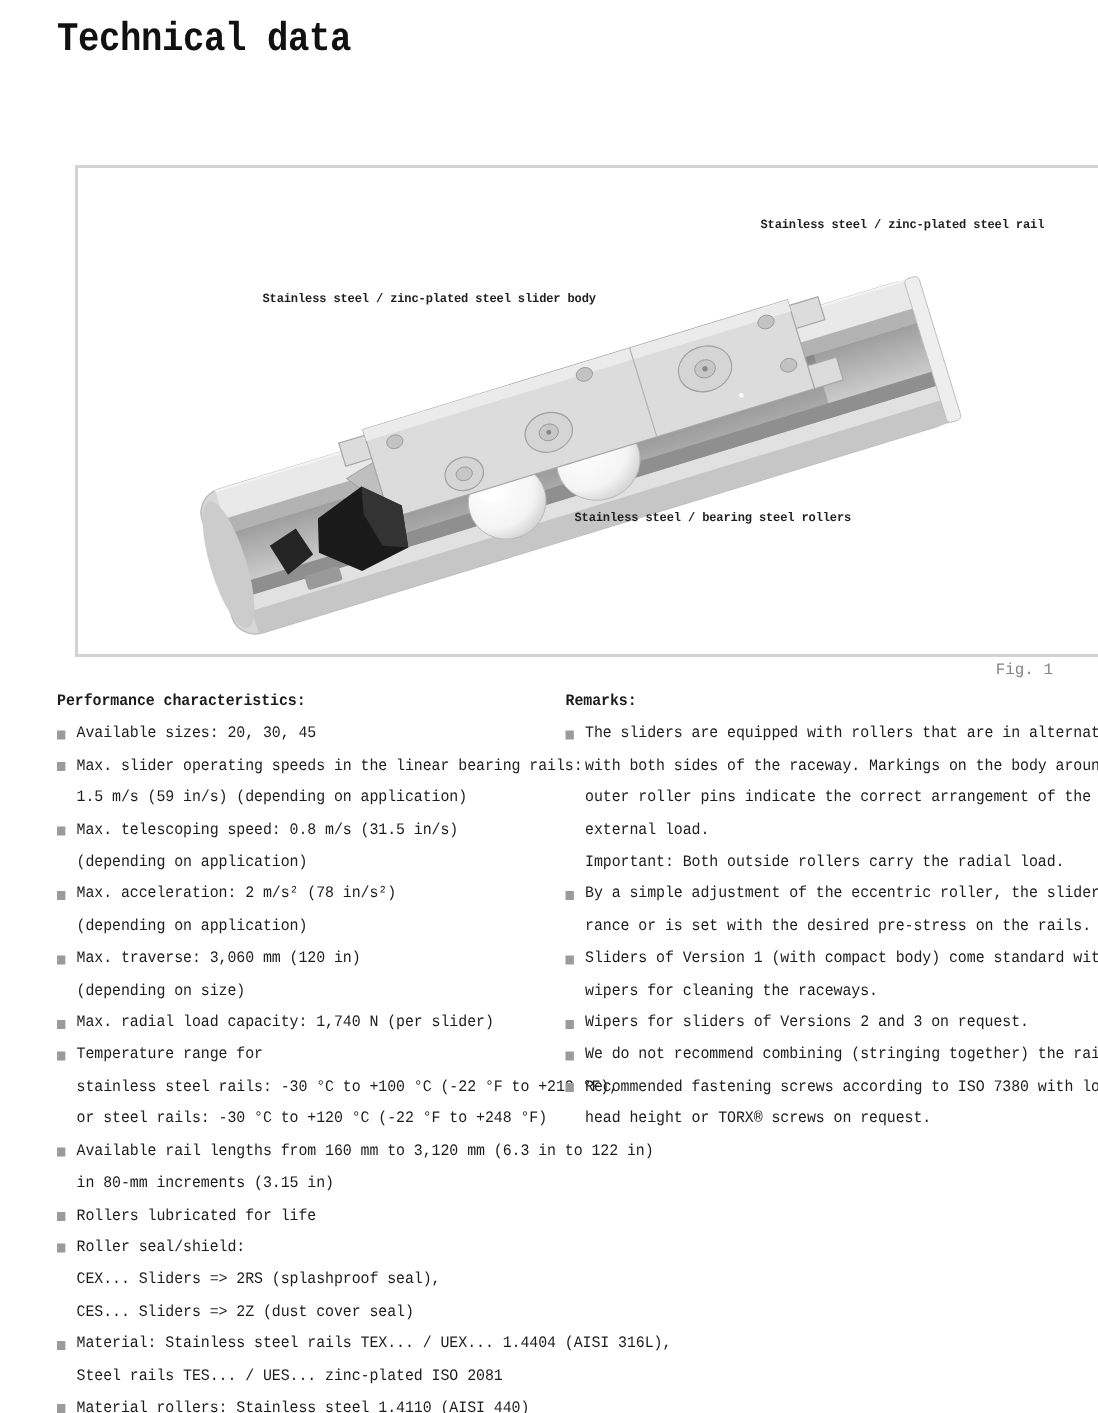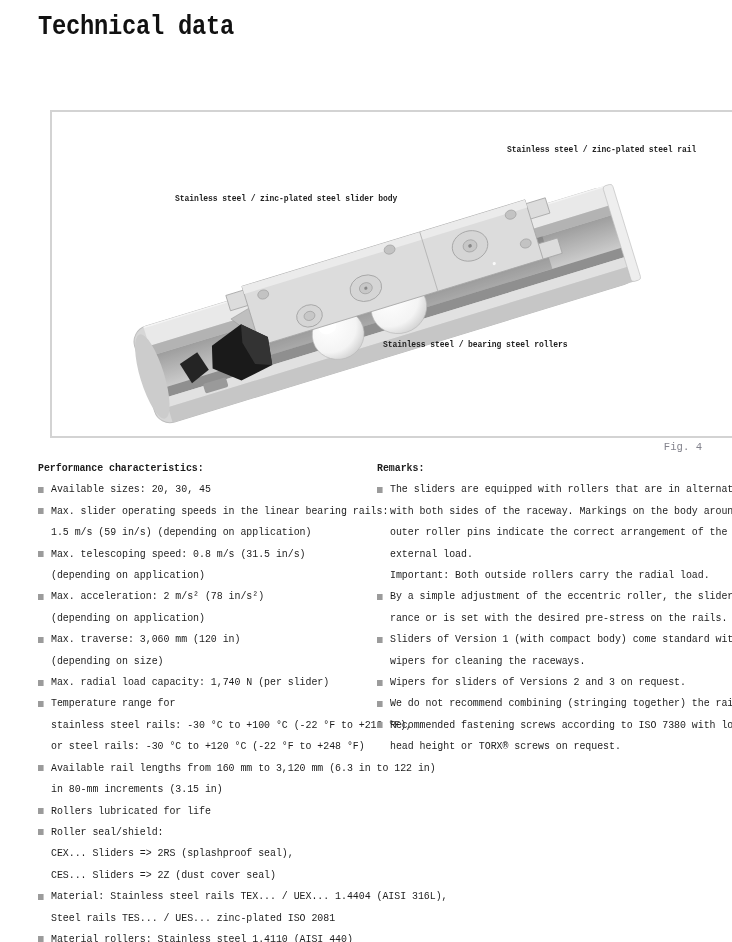--- a/index.html
+++ b/index.html
@@ -170,21 +170,21 @@
         <polygon points="-212,2 -192,-4 -186,16 -206,24" fill="#242424"></polygon>
         <polygon points="-176,-6 -142,-18 -120,2 -124,30 -158,36 -182,16" fill="#1a1a1a"></polygon>
         <polygon points="-142,-18 -120,2 -124,30 -140,24 -146,0" fill="#333333"></polygon>
       </g>
     </svg>
     <div class="fig-label" id="label-rail">Stainless steel / zinc-plated steel rail</div>
     <div class="fig-label" id="label-slider">Stainless steel / zinc-plated steel slider body</div>
     <div class="fig-label" id="label-rollers">Stainless steel / bearing steel rollers</div>
   </div>
 
-  <div id="fig-caption">Fig. 4</div>
+  <div id="fig-caption">Fig. 1</div>
 
   <div id="columns">
     <div class="col" id="col-left">
       <div class="col-inner">
         <div class="col-heading">Performance characteristics:</div>
         <ul class="bullet-list">
             <li><span>Available sizes: 20, 30, 45</span></li>
             <li><span>Max. slider operating speeds in the linear bearing rails:
 1.5 m/s (59 in/s) (depending on application)</span></li>
             <li><span>Max. telescoping speed: 0.8 m/s (31.5 in/s)

